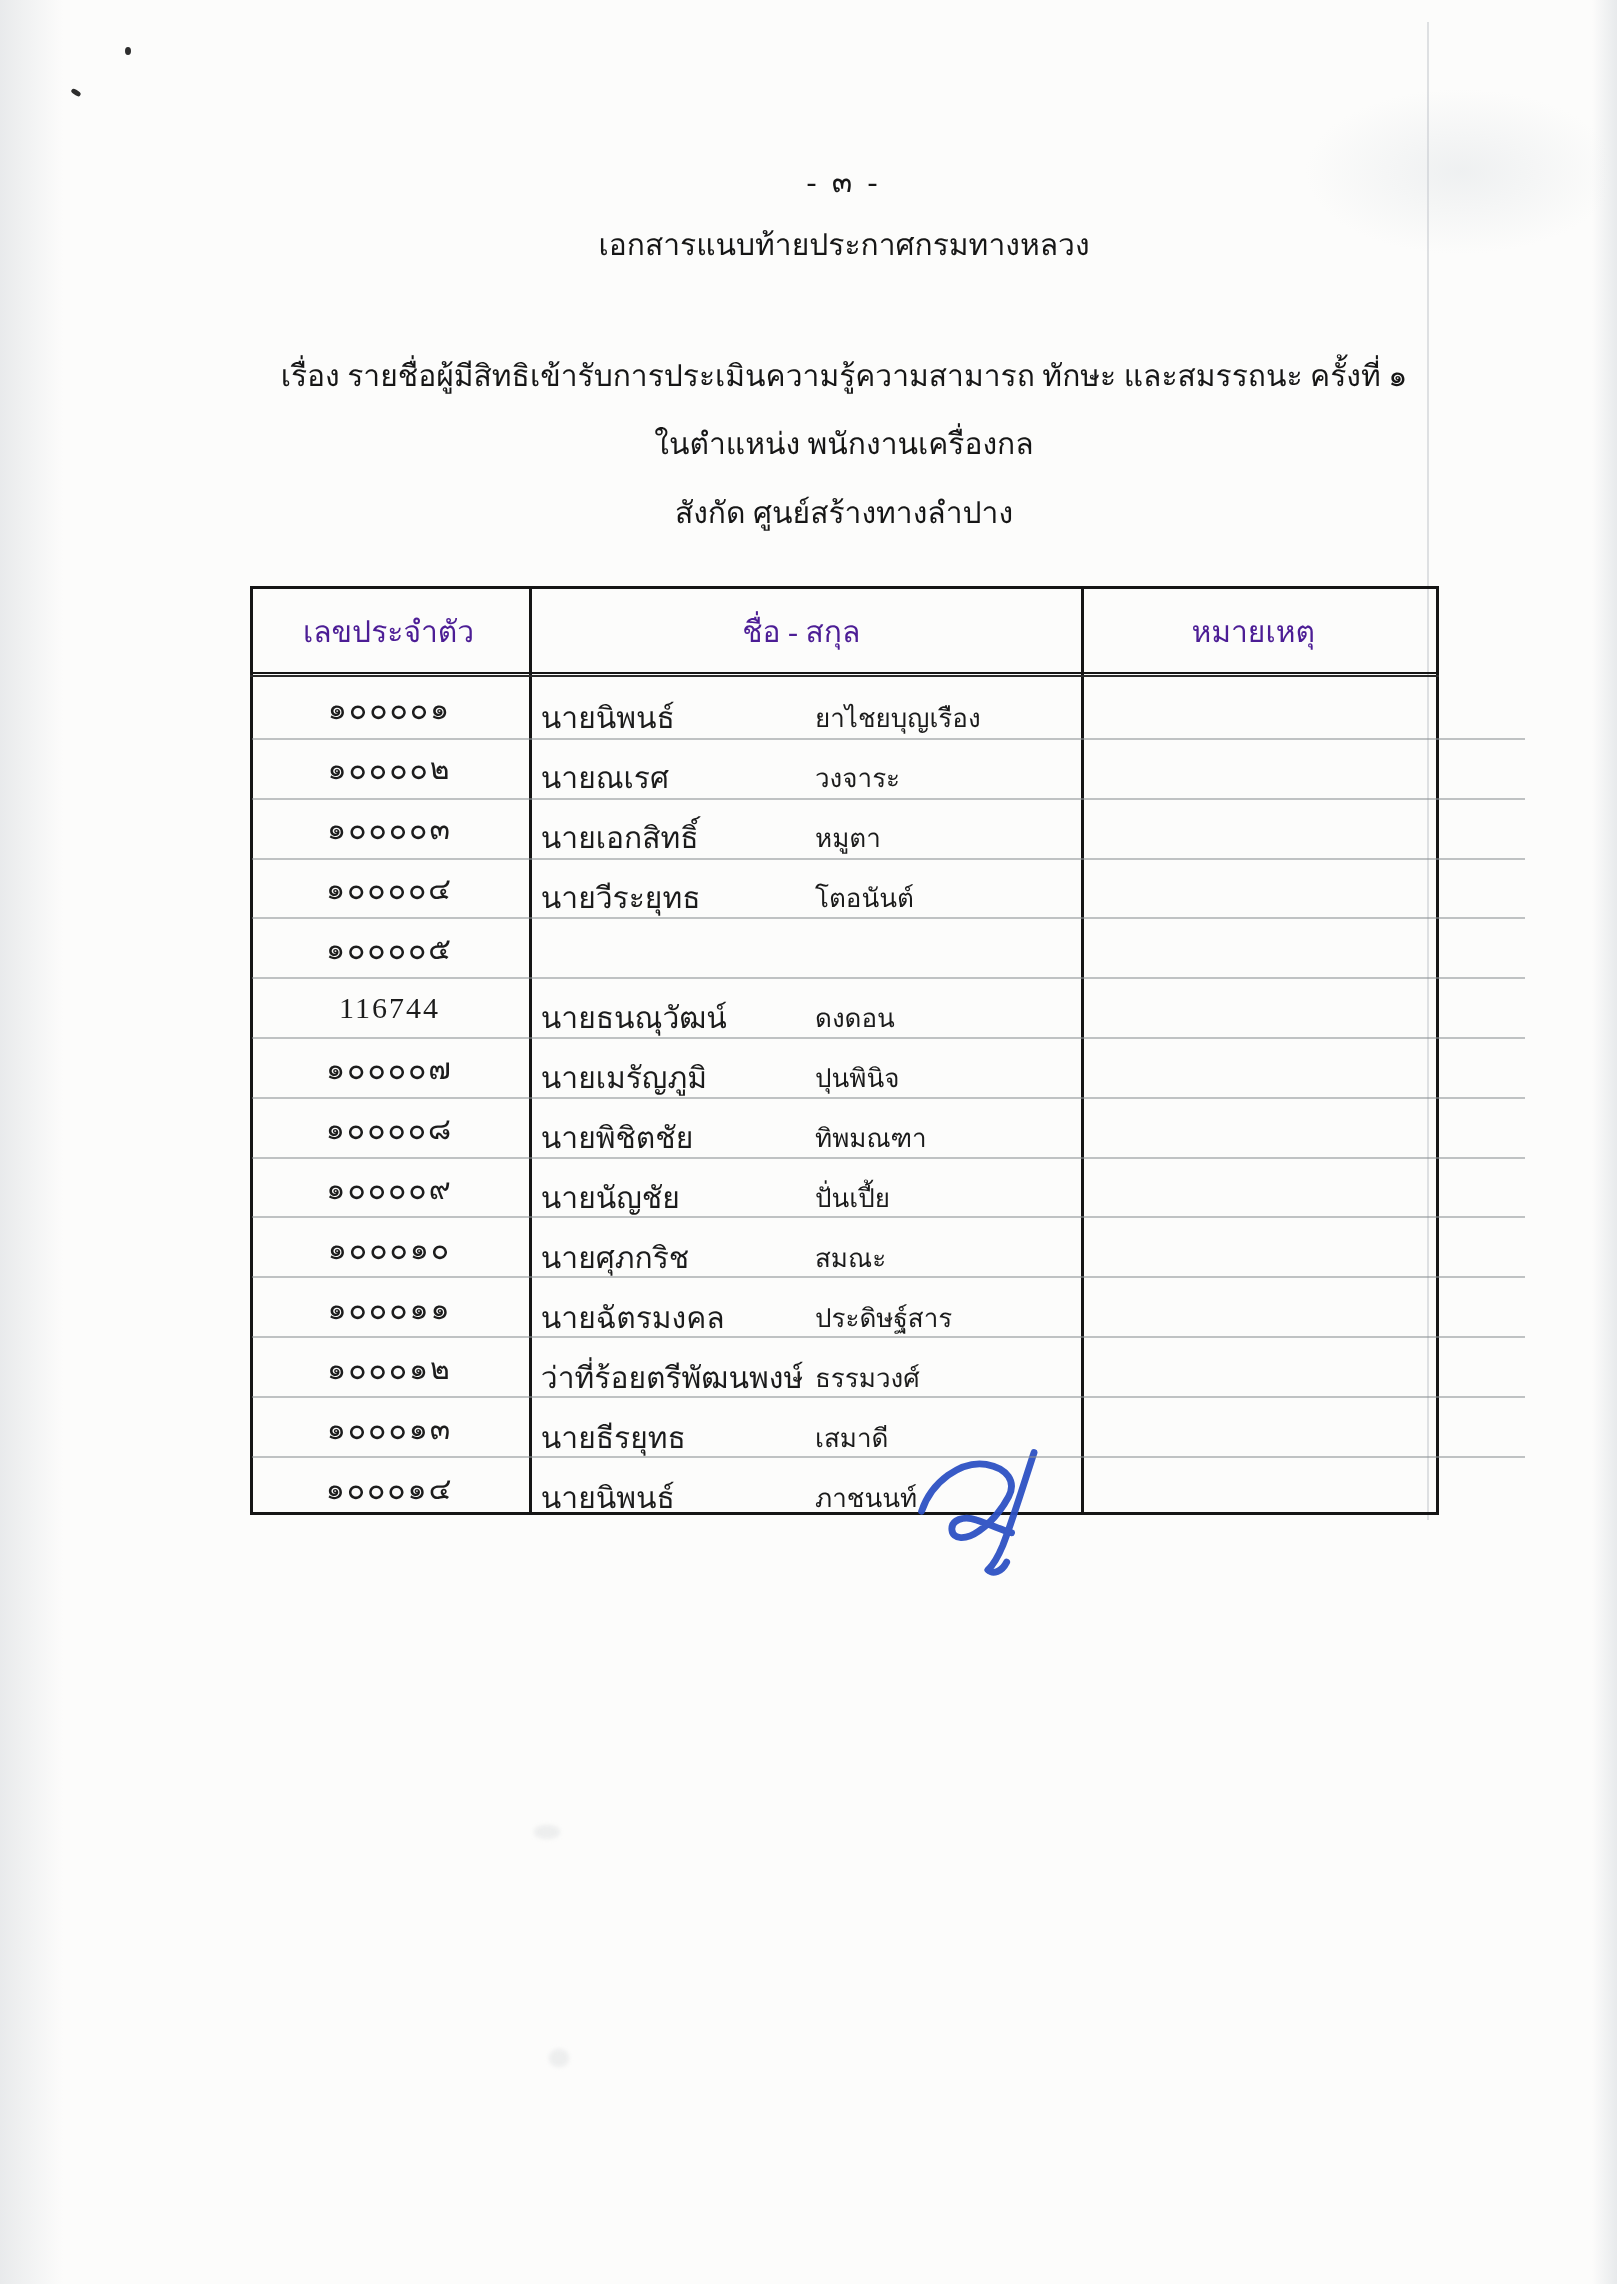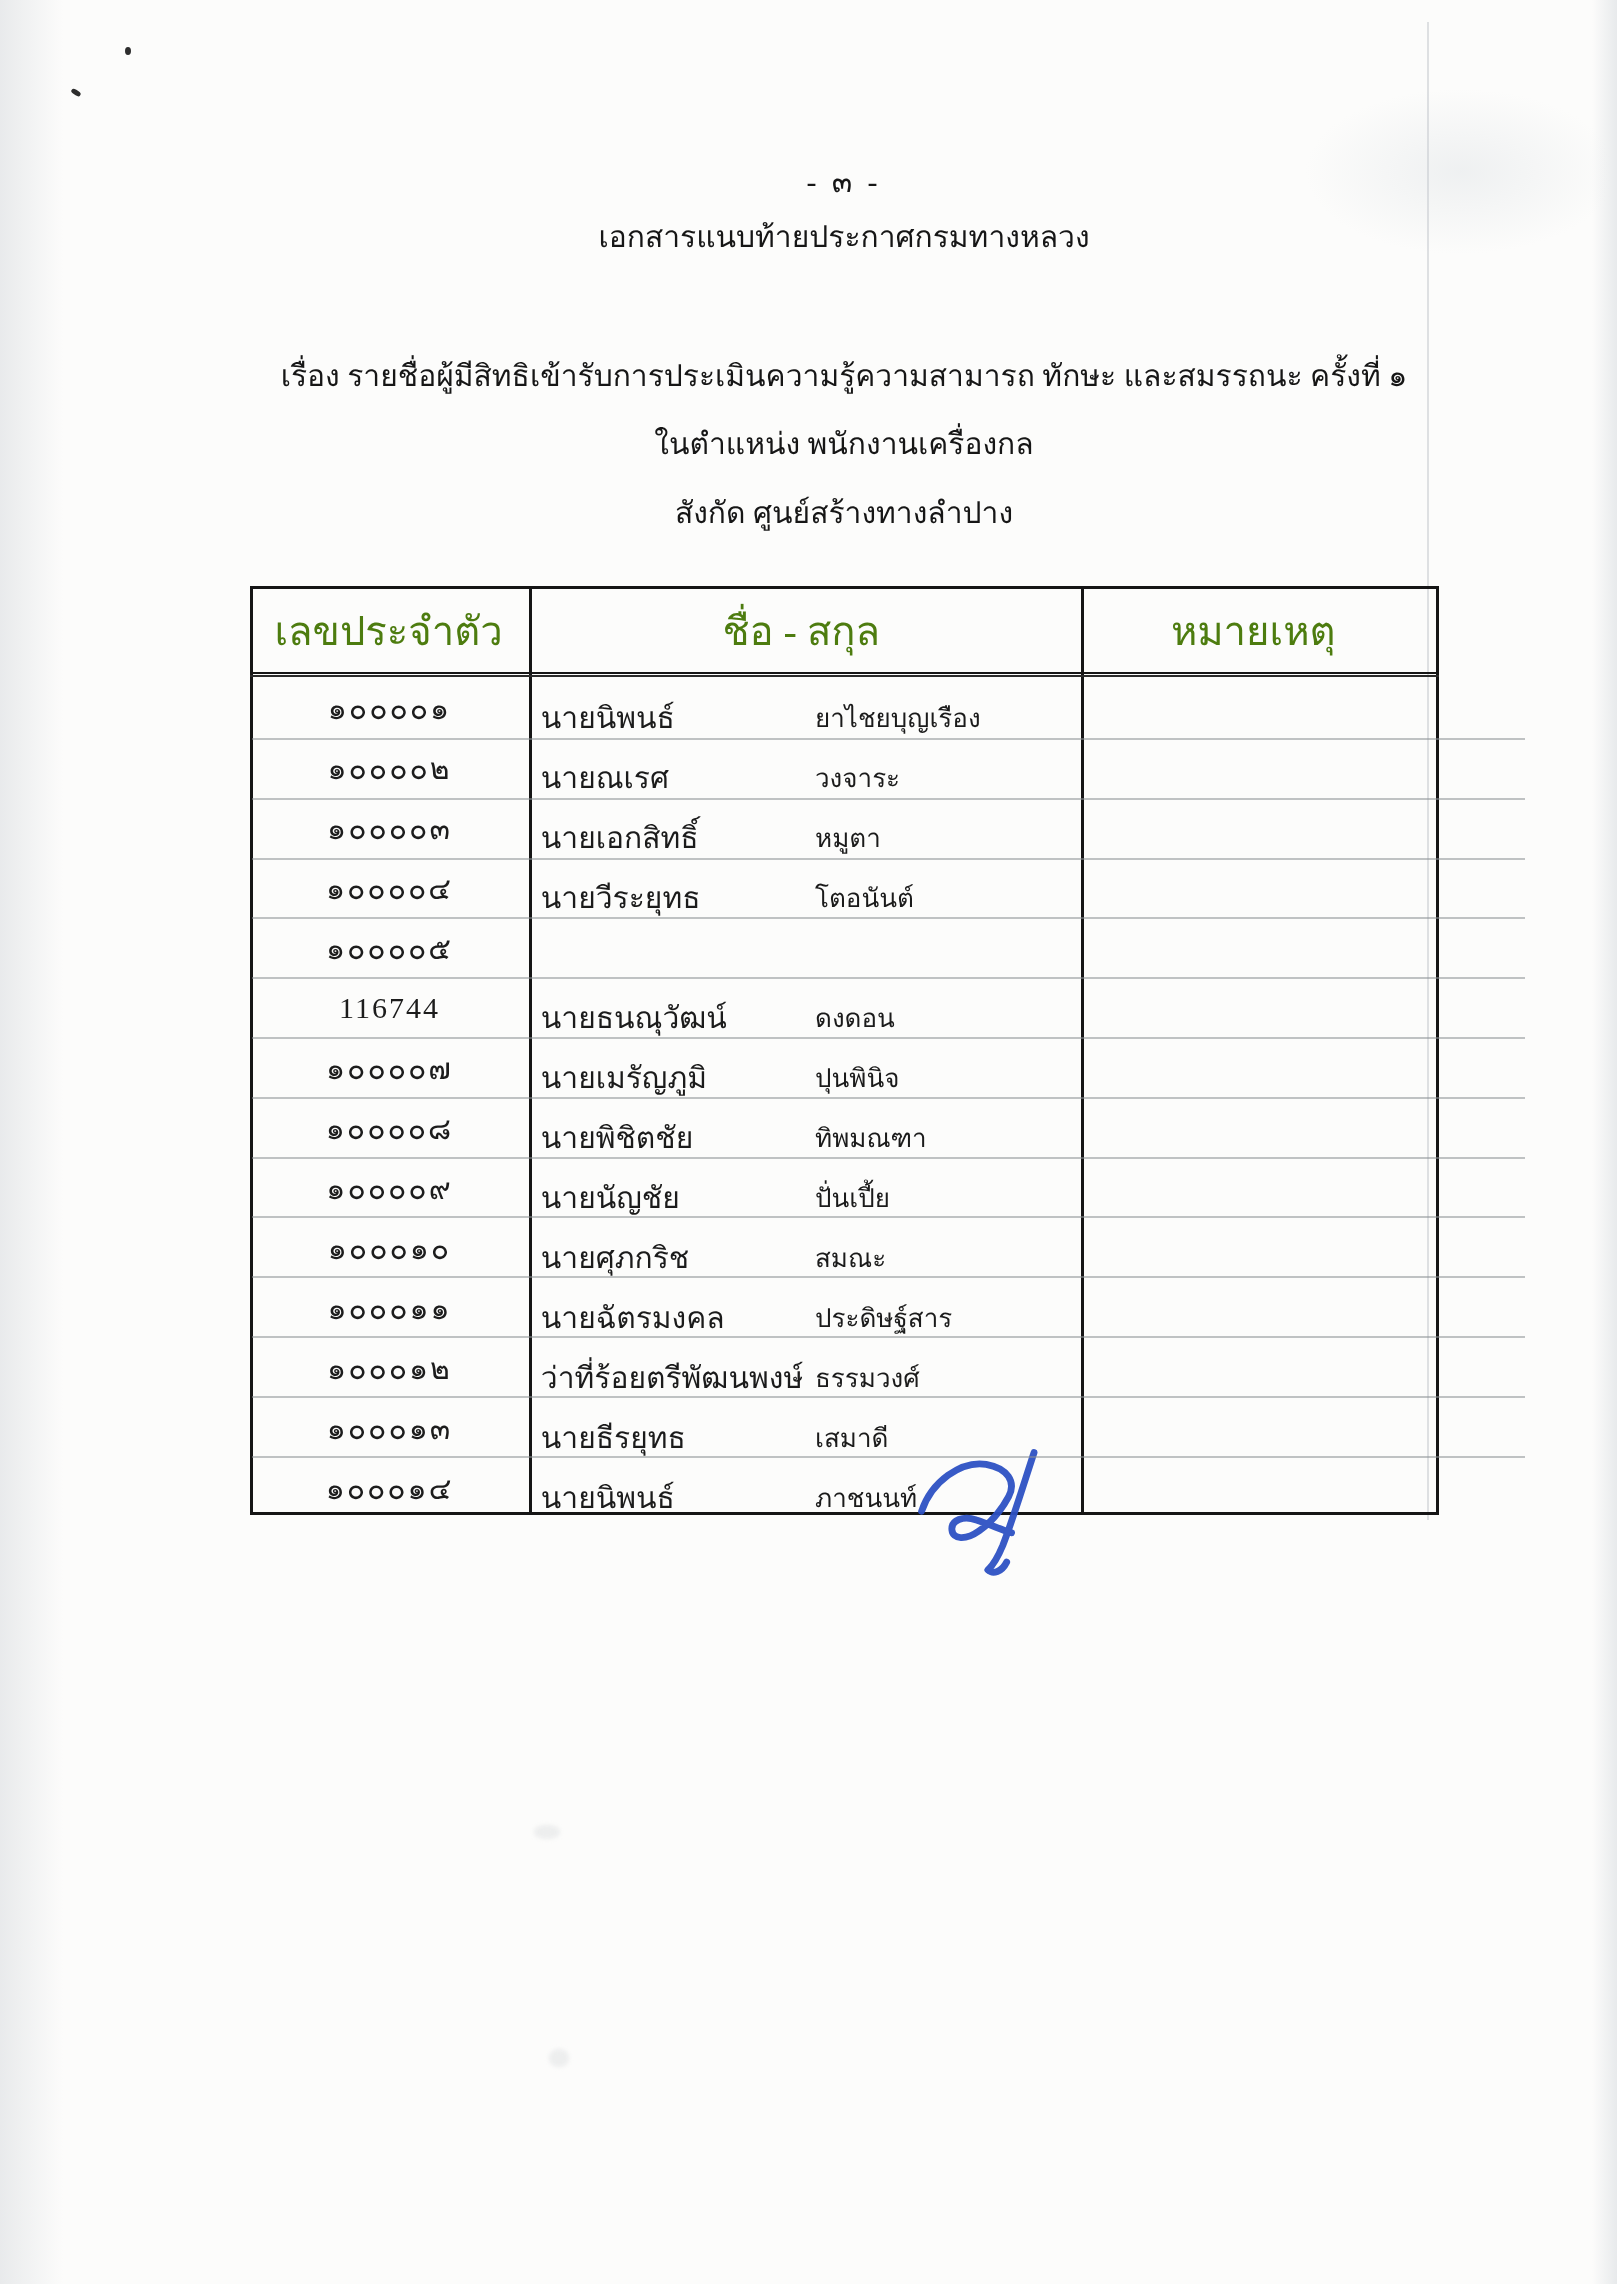--- a/index.html
+++ b/index.html
@@ -60,21 +60,21 @@
     border-top:2.9px solid #161616;border-bottom:2px solid #2a2a2a;box-sizing:border-box;
   }
   .row-sep{
     position:absolute;left:252px;width:1273px;height:2px;
     background:rgba(140,145,150,0.55);
   }
   .thead{
     position:absolute;left:250px;top:590px;width:1181px;height:82px;
     display:flex;align-items:center;
   }
-  .th{font-size:40px;text-align:center;color:#4d7c0f;}
+  .th{font-size:30px;text-align:center;color:#4c1d95;}
   .th.h-id{width:279px;}
   .th.h-name{width:552px;}
   .th.h-remark{width:358px;}
   .tbody{position:absolute;left:250px;top:678px;width:1181px;}
   .trow{position:relative;height:60px;}
   .cell{position:absolute;top:50%;transform:translateY(-50%);font-size:30px;color:#1c1c1c;white-space:nowrap;}
   .c-id{left:0;width:279px;text-align:center;letter-spacing:2px;}
   .c-namewrap{position:absolute;left:279px;top:0;width:552px;height:100%;margin-top:9px;}
   .fname{position:absolute;left:11.8px;top:50%;transform:translateY(-50%);font-size:30px;white-space:nowrap;}
   .lname{position:absolute;left:286px;top:50%;transform:translateY(-50%);font-size:26px;white-space:nowrap;}
@@ -90,21 +90,21 @@
   <div class="edge-shade-left"></div>
   <div class="edge-shade-right"></div>
   <div class="corner-shade"></div>
   <div class="scan-line"></div>
   <div class="speck s1"></div>
   <div class="speck s2"></div>
   <div class="smudge m1"></div>
   <div class="smudge m2"></div>
 
   <div class="hline pn" style="top:160px">- ๓ -</div>
-  <div class="hline" style="top:215px">เอกสารแนบท้ายประกาศกรมทางหลวง</div>
+  <div class="hline" style="top:223px">เอกสารแนบท้ายประกาศกรมทางหลวง</div>
   <div class="hline" style="top:354px">เรื่อง รายชื่อผู้มีสิทธิเข้ารับการประเมินความรู้ความสามารถ ทักษะ และสมรรถนะ ครั้งที่ ๑</div>
   <div class="hline" style="top:422px">ในตำแหน่ง พนักงานเครื่องกล</div>
   <div class="hline" style="top:491px">สังกัด ศูนย์สร้างทางลำปาง</div>
 
   <div class="dtable"></div>
   <div class="vline v1"></div>
   <div class="vline v2"></div>
   <div class="hdr-sep"></div>
 
   <div class="thead">

